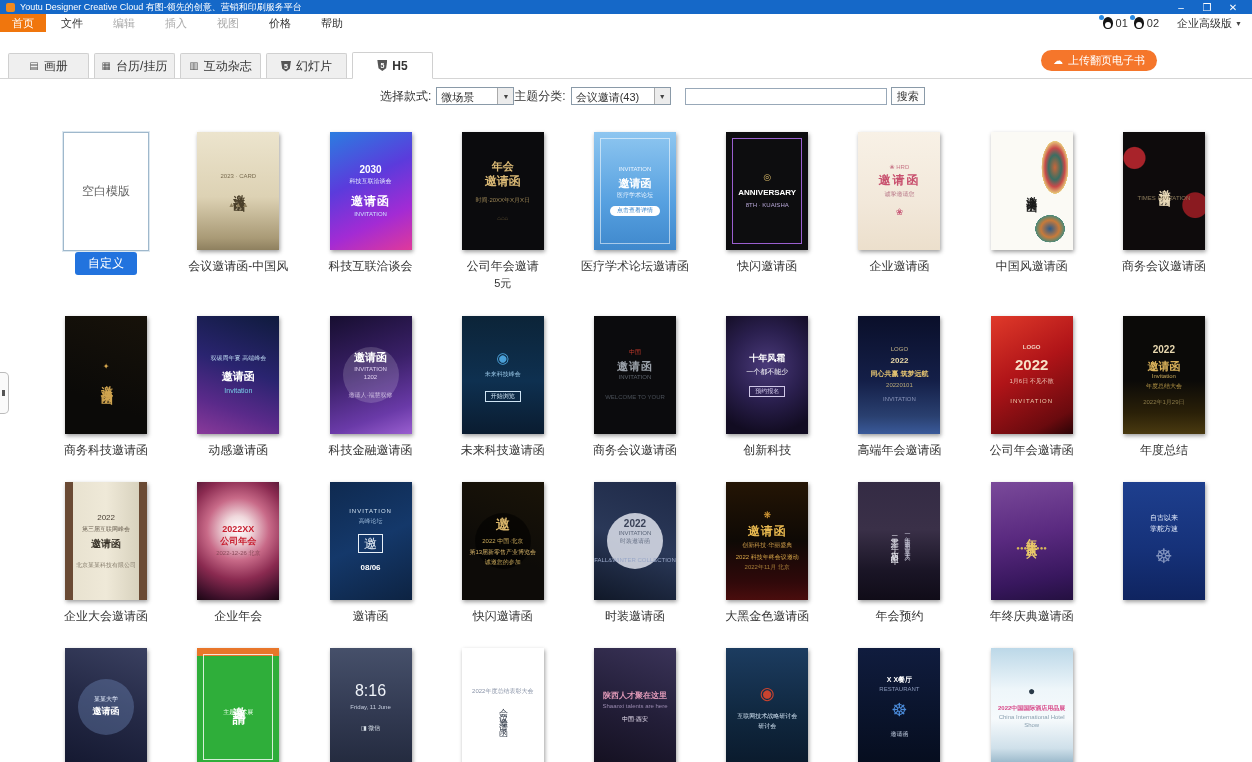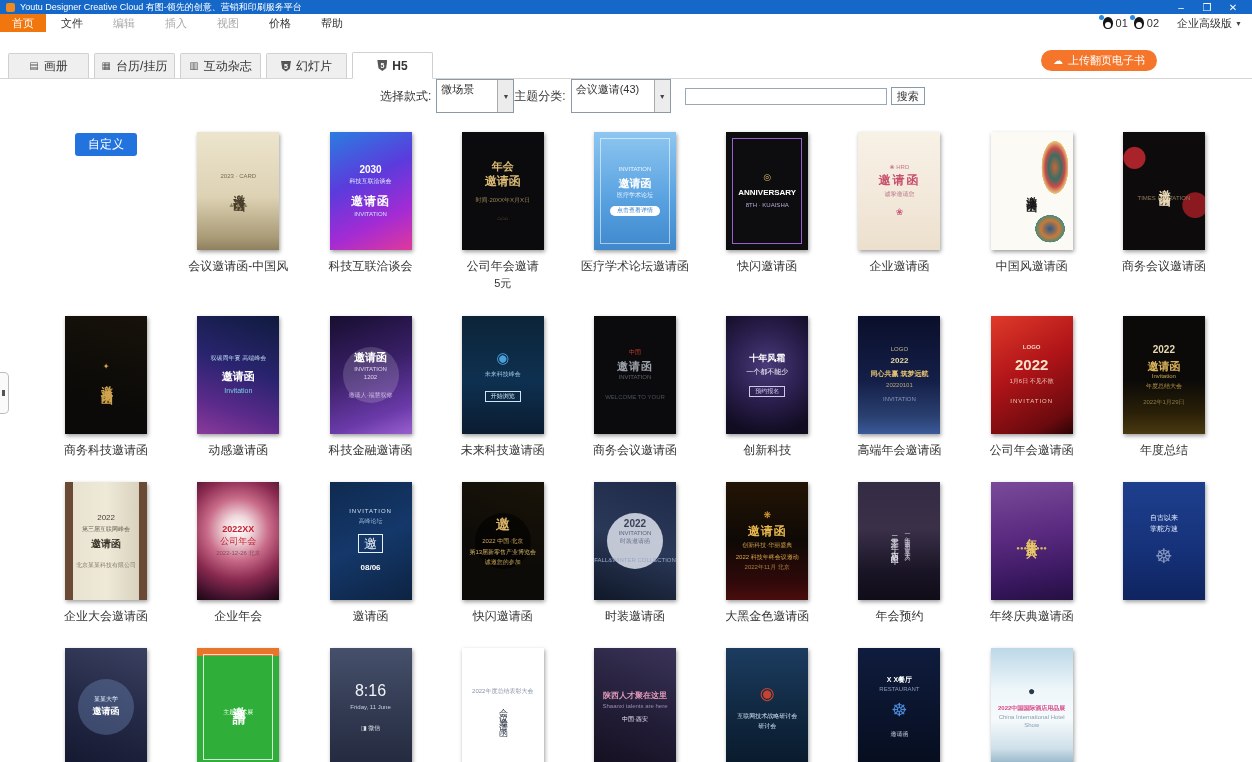--- a/index.html
+++ b/index.html
@@ -31,21 +31,21 @@
   .tab.active { background:#fff; height:27px; margin-bottom:-1px; border-bottom:1px solid #fff; font-weight:bold; }
   .tabglyph { font-size:10px; color:#555; line-height:1; }
   .shield { width:10px; height:11px; background:#555; clip-path:polygon(0 0,100% 0,88% 76%,50% 100%,12% 76%);
     display:flex; align-items:center; justify-content:center; }
   .shield span { color:#fff; font-size:7px; font-weight:bold; line-height:1; }
   .upload-btn { position:absolute; right:95px; top:-2px; height:21px; background:#F5762B; color:#fff; border:none;
     border-radius:11px; font-size:11px; padding:0 12px; display:flex; align-items:center; gap:5px; cursor:pointer; }
   .cloud { font-size:10px; line-height:1; }
   
   .filterrow { display:flex; align-items:center; height:18px; margin:8px 0 0 380px; font-size:12px; color:#333; }
-  .combo { display:flex; align-items:stretch; border:1px solid #8a9aa8; background:#fff; height:34px; margin:0 0 0 5px; }
+  .combo { display:flex; align-items:stretch; border:1px solid #8a9aa8; background:#fff; height:18px; margin:0 0 0 5px; }
   .combo .val { font-size:11px; padding:2px 4px 0 4px; flex:1; white-space:nowrap; }
   .combo .dd { width:16px; background:#ececec; border-left:1px solid #aaa; display:flex; align-items:center; justify-content:center; font-size:7px; color:#444; }
   .combo1 { width:78px; } .combo2 { width:100px; }
   .flabel2 { }
   .search-input { width:202px; height:17px; border:1px solid #98a8b8; margin-left:14px; font-size:11px; padding:0 4px; }
   .search-btn { margin-left:4px; height:18px; border:1px solid #8a9aa8; background:#fdfdfd; font-size:11px; padding:0 5px; cursor:pointer; color:#333; }
   
   .grid { display:grid; grid-template-columns:repeat(9,1fr); margin:27px 22px 0 40px; row-gap:25px; }
   .cell { display:flex; flex-direction:column; align-items:center; }
   .thumb { width:82px; height:118px; position:relative; overflow:hidden; box-shadow:1px 2px 4px rgba(0,0,0,.38);
@@ -150,20 +150,23 @@
   <span class="combo combo2">
     <span class="val">会议邀请(43)</span>
     <span class="dd">▼</span>
   </span>
   <input class="search-input" value="" style="">
   <button class="search-btn">搜索</button>
 </div>
 
 <div class="grid">
     <div class="cell">
+      <div class="blankbox">
+        <span>空白模版</span>
+      </div>
       <button class="custom-btn">自定义</button>
     </div>
     <div class="cell">
       <div class="thumb" style="background: linear-gradient(rgb(236, 228, 205) 0%, rgb(221, 210, 180) 55%, rgb(169, 154, 118) 90%, rgb(142, 128, 95) 100%);">
         <span class="tline" style="font-size: 6px; color: rgb(122, 108, 80);">2023 · CARD</span>
         <span class="tline vert" style="font-size: 12px; color: rgb(74, 63, 42); font-weight: 700; letter-spacing: 3px; margin-top: 4px;">邀请函</span>
         <span class="tline" style="font-size: 7px; color: rgb(142, 127, 93); margin-top: 6px;">▲▲▲</span>
       </div>
       <div class="tlabel">会议邀请函-中国风</div>
     </div>
@@ -311,21 +314,21 @@
         <span class="tline" style="font-size: 8px; color: rgb(74, 64, 54);">2022</span>
         <span class="tline" style="font-size: 6px; color: rgb(106, 96, 82); margin-top: 3px;">第三届互联网峰会</span>
         <span class="tline" style="font-size: 10px; color: rgb(58, 52, 42); font-weight: 700; margin-top: 3px;">邀请函</span>
         <span class="tline" style="font-size: 6px; color: rgb(138, 128, 112); margin-top: 12px;">北京某某科技有限公司</span>
       </div>
       <div class="tlabel">企业大会邀请函</div>
     </div>
     <div class="cell">
       <div class="thumb" style="background: radial-gradient(circle at 50% 40%, rgb(255, 255, 255) 0%, rgb(240, 216, 220) 16%, rgb(200, 106, 136) 38%, rgb(138, 42, 80) 62%, rgb(58, 15, 40) 88%, rgb(26, 6, 18) 100%);">
         <span class="tline" style="font-size: 9px; color: rgb(200, 31, 48); font-weight: 800;">2022XX</span>
-        <span class="tline" style="font-size: 9px; color: rgb(200, 31, 48); font-weight: 400;">公司年会</span>
+        <span class="tline" style="font-size: 9px; color: rgb(200, 31, 48); font-weight: 700;">公司年会</span>
         <span class="tline" style="font-size: 6px; color: rgb(138, 74, 90); margin-top: 3px;">2022-12-26 北京</span>
       </div>
       <div class="tlabel">企业年会</div>
     </div>
     <div class="cell">
       <div class="thumb" style="background: linear-gradient(155deg, rgb(15, 42, 80) 0%, rgb(20, 56, 106) 50%, rgb(13, 35, 66) 100%);">
         <span class="tline" style="font-size: 6px; color: rgb(207, 224, 240); letter-spacing: 1px;">INVITATION</span>
         <span class="tline" style="font-size: 6px; color: rgb(154, 184, 216); margin-top: 2px;">高峰论坛</span>
         <span class="tline box" style="font-size: 13px; color: rgb(232, 240, 248); margin-top: 8px;">邀</span>
         <span class="tline" style="font-size: 8px; color: rgb(255, 255, 255); font-weight: 700; margin-top: 10px;">08/06</span>

